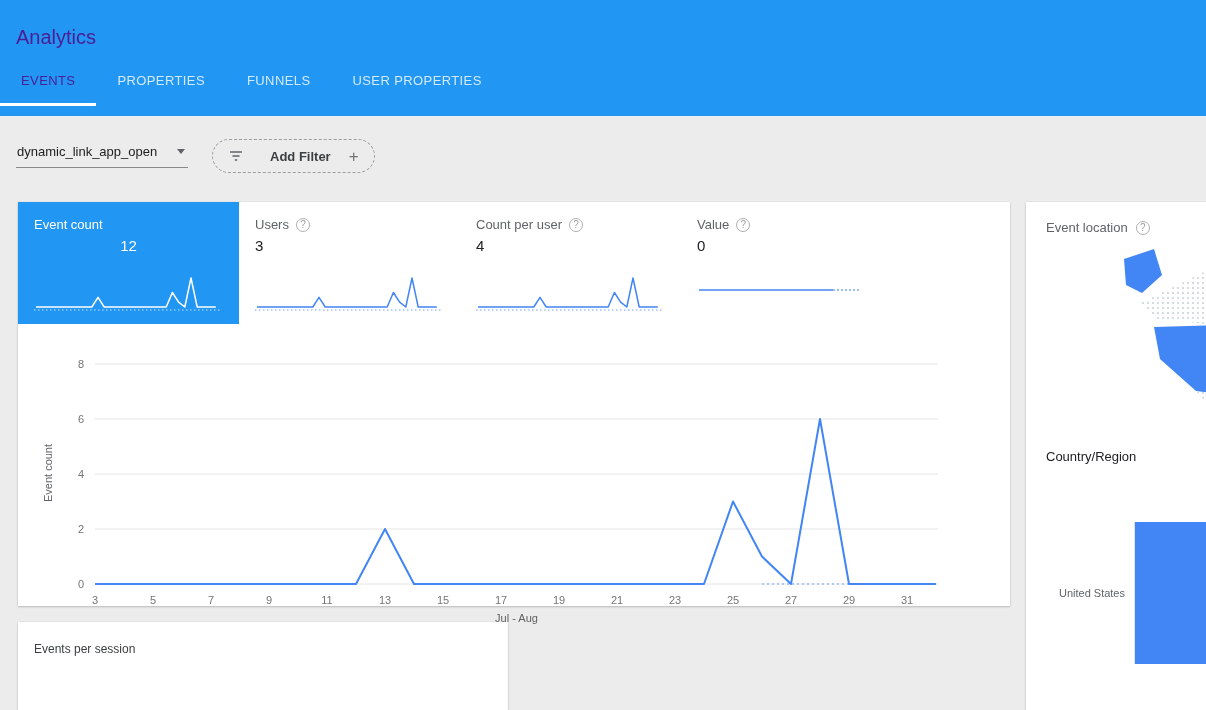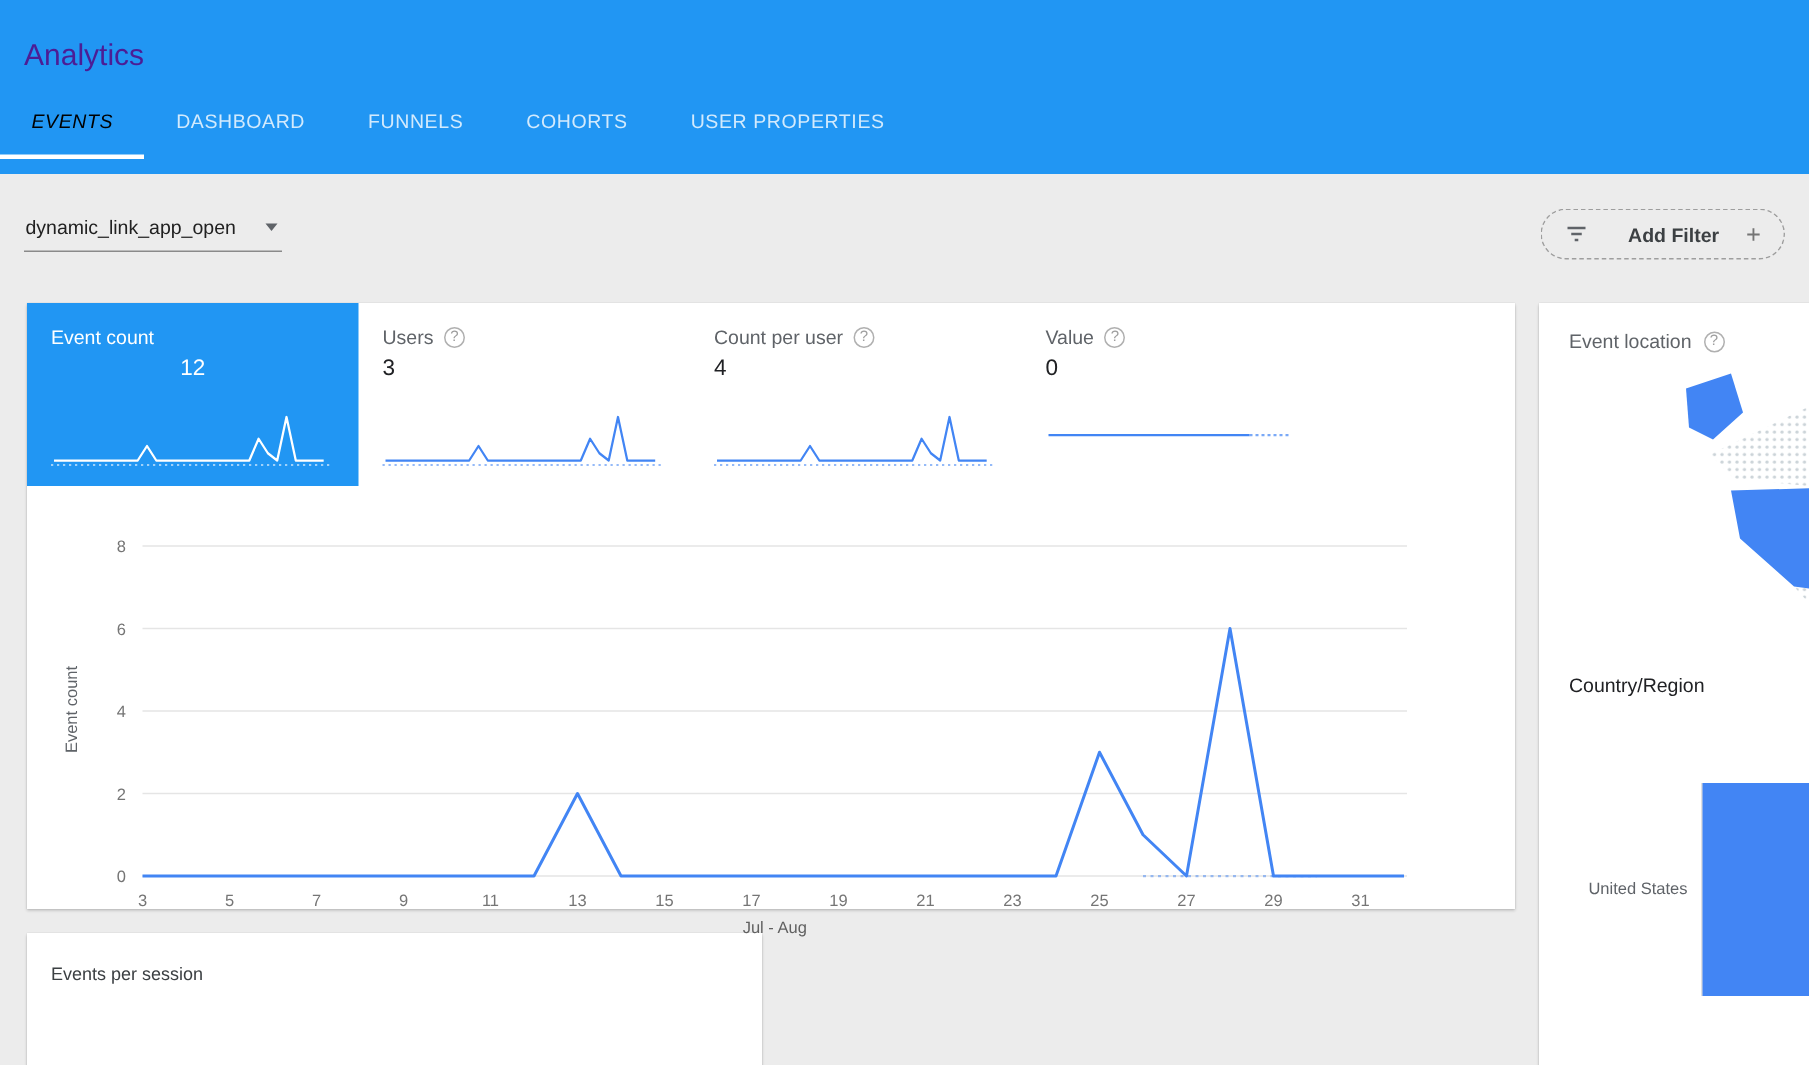--- a/index.html
+++ b/index.html
@@ -16,23 +16,23 @@
   }
   
   .app-header{background:var(--header-blue);height:116px;}
   .app-title{color:#4c1d95;font-size:20px;padding:26px 0 0 16px;height:58px;}
   .nav-tabs{display:flex;height:48px;padding-left:0;}
   .nav-tab{
     display:flex;align-items:center;padding:0 21px;
     color:rgba(255,255,255,.8);font-size:13px;letter-spacing:.4px;
     cursor:pointer;border-bottom:3px solid transparent;white-space:nowrap;
   }
-  .nav-tab.selected{color:#000000;border-bottom-color:#fff;font-style:italic;}
-  
-  .filter-bar{display:flex;align-items:center;height:56px;padding:24px 16px 0;gap:44px;margin-bottom:30px;justify-content:space-between;}
+  .nav-tab.selected{color:#4c1d95;border-bottom-color:#fff;}
+  
+  .filter-bar{display:flex;align-items:center;height:56px;padding:24px 16px 0;gap:24px;margin-bottom:30px;}
   .event-select{
     display:flex;align-items:center;justify-content:space-between;
     width:172px;border-bottom:1px solid #8a8a8a;padding:0 3px 8px 1px;cursor:pointer;
   }
   .event-select-value{font-size:13px;color:#212121;}
   .caret{width:0;height:0;border-left:4px solid transparent;border-right:4px solid transparent;border-top:5px solid #5f6368;}
   .add-filter-chip{
     display:flex;align-items:center;height:34px;border:1px dashed #9e9e9e;
     border-radius:17px;padding:0 15px;gap:10px;cursor:pointer;
   }
@@ -75,23 +75,22 @@
   .geo-label{width:108px;text-align:right;padding-right:9px;font-size:11px;color:#5f6368;}
   .geo-bar{flex:1;height:142px;background:var(--accent);border-left:1px solid #e0e0e0;}
 </style>
 </head>
 <body>
 
 <div class="app-header">
   <div class="app-title">Analytics</div>
   <div class="nav-tabs" id="nav-tabs">
       <div class="nav-tab selected">EVENTS</div>
-      <div class="nav-tab">DASHBOARD</div>
+      <div class="nav-tab">PROPERTIES</div>
       <div class="nav-tab">FUNNELS</div>
-      <div class="nav-tab">COHORTS</div>
       <div class="nav-tab">USER PROPERTIES</div>
     </div>
 </div>
 
 <div class="filter-bar">
   <div class="event-select">
     <span class="event-select-value">dynamic_link_app_open</span>
     <span class="caret"></span>
   </div>
   <div class="add-filter-chip">

